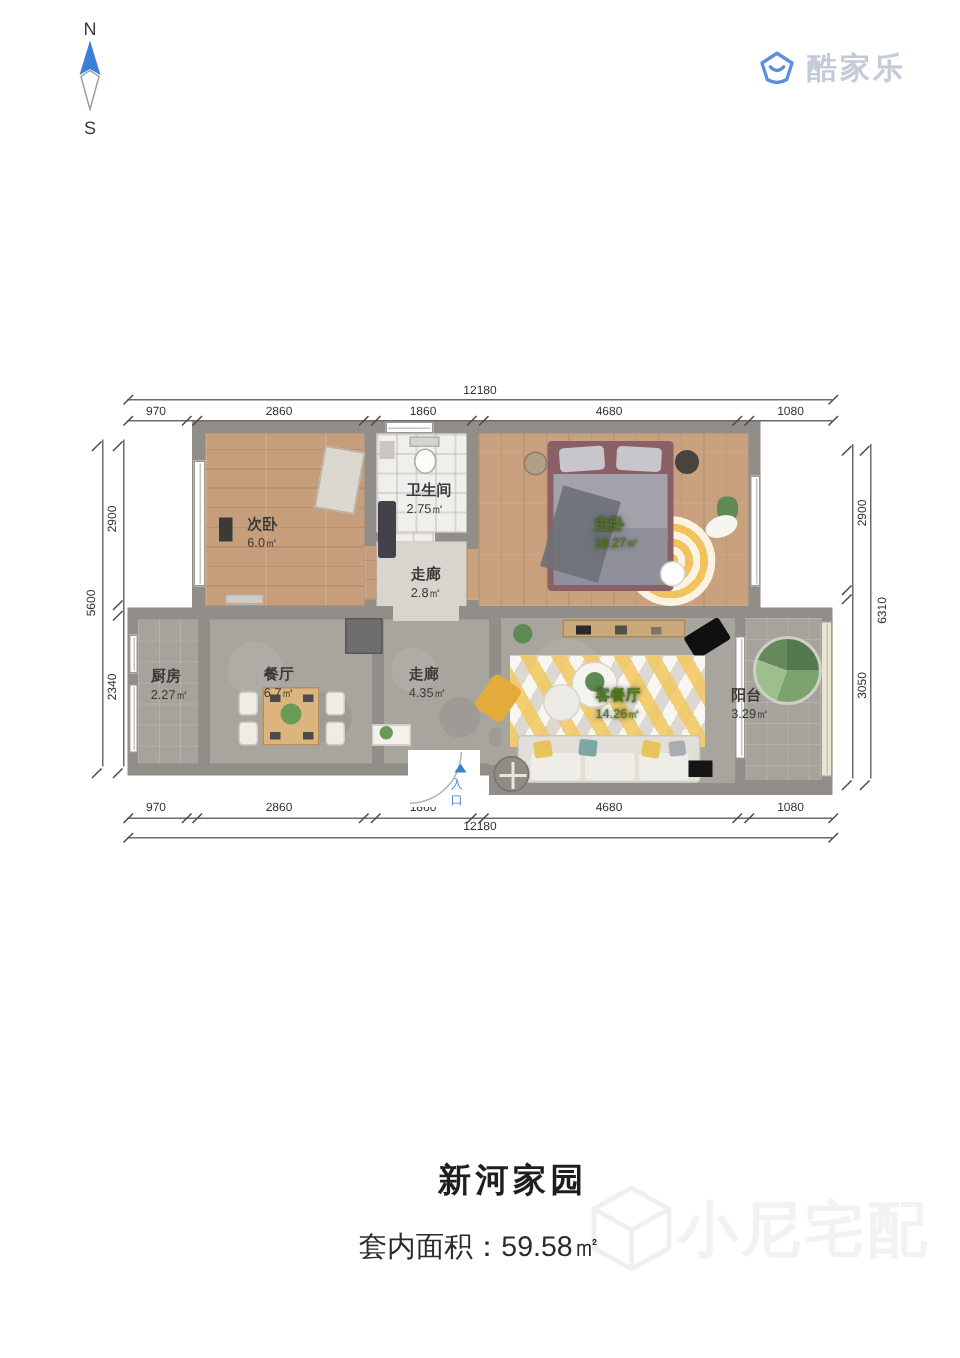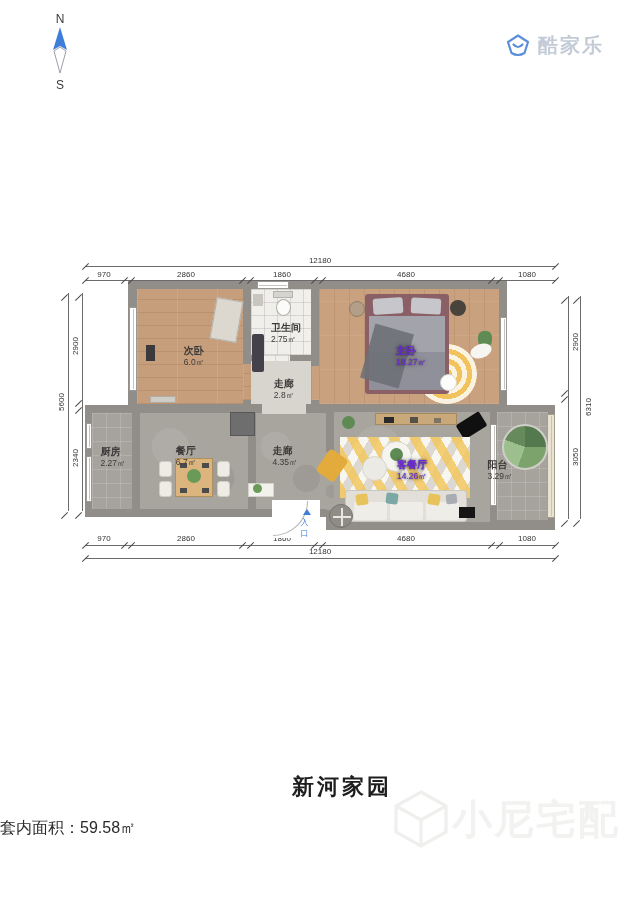--- a/index.html
+++ b/index.html
@@ -39,37 +39,37 @@
   .win.h::after{content:"";position:absolute;top:50%;left:1px;right:1px;height:1px;background:#c6c3be;}
   .win-tan{background:#eae3d1;border:1px solid #a39e90;}
   .win-tan::after{background:#bdb5a0;}
   
   .fur{position:absolute;z-index:3;box-sizing:border-box;}
   .circ{border-radius:50%;}
   
   .rlabel{position:absolute;z-index:6;transform:translate(-50%,-50%);line-height:1.3;color:#3b3a38;white-space:nowrap;}
   .rlabel .nm{font-size:10px;font-weight:bold;}
   .rlabel .ar{font-size:8.5px;}
-  .rlabel.light{color:#6d28d9;text-shadow:0 0 2px rgba(40,40,40,.85),0 0 4px rgba(40,40,40,.5);}
+  .rlabel.light{color:#4d7c0f;text-shadow:0 0 2px rgba(40,40,40,.85),0 0 4px rgba(40,40,40,.5);}
   
   .dlh{position:absolute;height:1px;background:#6b6b6b;z-index:4;}
   .dlv{position:absolute;width:1px;background:#6b6b6b;z-index:4;}
   .tk{position:absolute;width:1px;height:9px;background:#4a4a4a;transform:rotate(45deg);}
   .dlh .tk{top:-4px;}
   .dlv .tk{left:-4px;}
   .dlab{position:absolute;font-size:8px;color:#333333;z-index:4;transform:translate(-50%,-50%);white-space:nowrap;}
   .dlabv{position:absolute;font-size:8px;color:#333333;z-index:4;transform:translate(-50%,-50%) rotate(-90deg);white-space:nowrap;}
   
   .entry{position:absolute;left:272px;top:500px;width:48px;height:38px;background:#ffffff;z-index:5;}
   .entry .arc{position:absolute;left:1px;top:1px;width:34px;height:34px;border-right:1.4px solid #b3b3b0;border-bottom:1.4px solid #b3b3b0;border-bottom-right-radius:100%;}
   .entry .tri{position:absolute;left:31px;top:9px;width:0;height:0;border-left:4px solid transparent;border-right:4px solid transparent;border-bottom:6px solid #3f7fd6;}
   .entry .elab{position:absolute;left:35px;top:17px;transform:translateX(-50%);font-size:8px;color:#3f7fd6;}
   
   .title{position:absolute;left:0;right:0;top:772px;text-align:center;font-size:22px;font-weight:bold;color:#1e1e1e;letter-spacing:3px;padding-left:44px;}
-  .area-line{position:absolute;left:0;right:0;top:818px;font-size:16px;font-weight:500;color:#2b2b2b;}
+  .area-line{position:absolute;left:0;right:0;top:818px;text-align:center;font-size:19px;font-weight:500;color:#2b2b2b;}
   .watermark{position:absolute;left:394px;top:790px;display:flex;align-items:center;gap:4px;z-index:0;}
   .watermark-text{font-size:40px;font-weight:bold;color:#f2f2f0;letter-spacing:2px;}
 </style>
 </head>
 <body>
 
 <div class="abs" style="left:44px;top:12px;width:32px;height:82px;z-index:2;">
   <div class="compass-label" style="left:16px;top:0;">N</div>
   <svg width="22" height="48" viewBox="0 0 22 48" style="position:absolute;left:5px;top:14px;">
     <polygon points="11,1 4,24 11,20 18,24" fill="#3f7ed8"></polygon>
@@ -183,21 +183,21 @@
 <div class="fur" style="left:459px;top:507px;width:16px;height:11px;background:#151515;"></div>
 
 <div class="fur circ" style="left:502px;top:424px;width:46px;height:46px;border:2px solid #cfcfca;background:conic-gradient(#55794f 0 90deg,#7ca36b 90deg 200deg,#9cbf8d 200deg 290deg,#668a5c 290deg 360deg);"></div>
 
 <div class="entry">
   <div class="arc"></div>
   <div class="tri"></div>
   <div class="elab">入口</div>
 </div>
 
-<div class="rlabel" style="left:194px;top:356px;">
+<div class="rlabel" style="left:175px;top:356px;">
   <div class="nm">次卧</div>
   <div class="ar">6.0㎡</div>
 </div>
 <div class="rlabel" style="left:286px;top:333px;">
   <div class="nm">卫生间</div>
   <div class="ar">2.75㎡</div>
 </div>
 <div class="rlabel" style="left:284px;top:389px;">
   <div class="nm">走廊</div>
   <div class="ar">2.8㎡</div>

